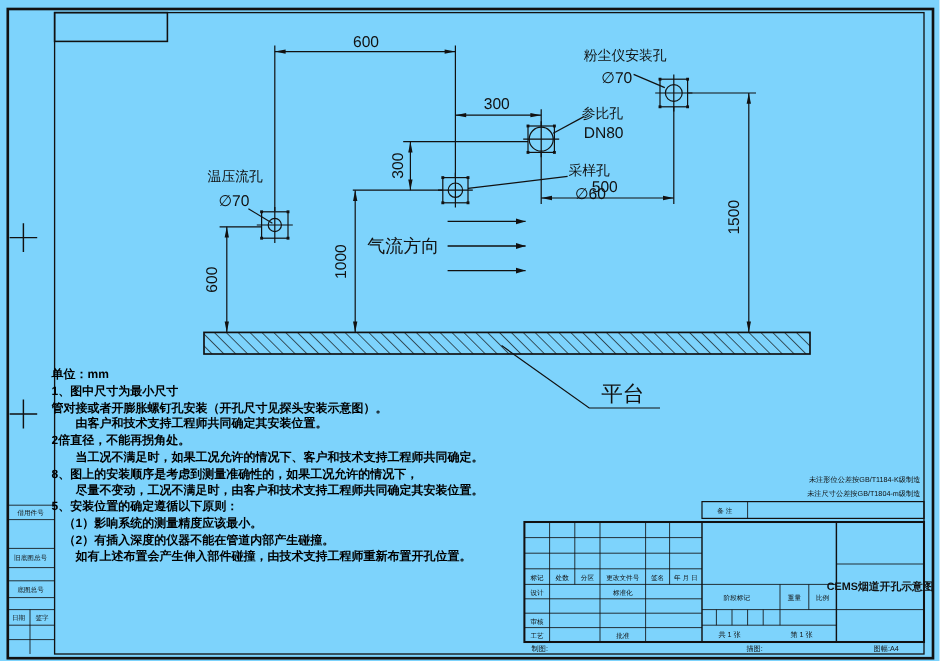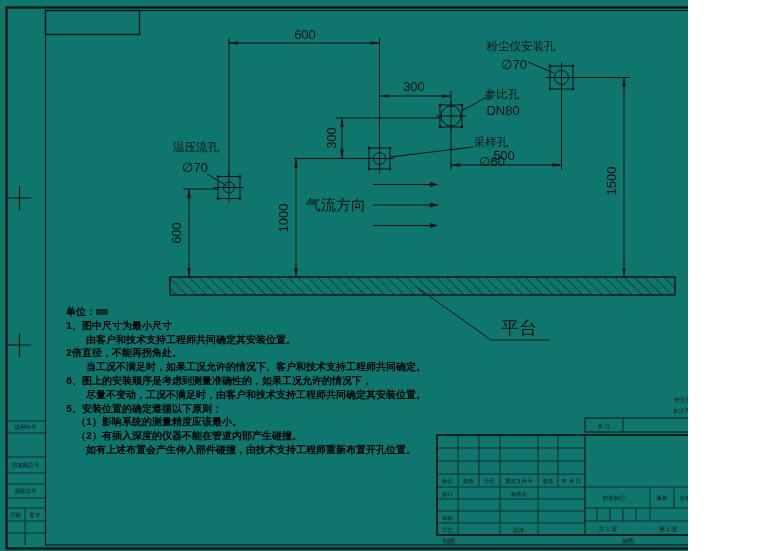--- a/index.html
+++ b/index.html
@@ -1,27 +1,27 @@
 <!DOCTYPE html>
 <html><head>
 <meta charset="utf-8">
 <style>
   html,body{margin:0;padding:0;background:#fff;}
-  #page{position:relative;width:688px;height:551px;background:#0f766e;overflow:hidden;
+  #page{position:relative;width:783px;height:551px;background:#7dd3fc;overflow:hidden;
         font-family:"Liberation Sans",sans-serif;color:#000;}
   svg{position:absolute;left:0;top:0;}
   svg text{fill:#111;font-family:"Liberation Sans",sans-serif;}
   .dimnum{font-size:13px;}
   .holelbl{font-size:11.5px;}
   .holesz{font-size:13px;}
   .tiny{font-size:5.5px;}
   .tiny6{font-size:6px;}
-  #notes{position:absolute;left:66px;top:306px;width:450px;
+  #notes{position:absolute;left:43px;top:306px;width:450px;
          font-size:10px;font-weight:bold;line-height:13.8px;white-space:nowrap;
-         font-family:Liberation Mono, monospace;color:#000;}
+         font-family:Liberation Sans, sans-serif;color:#000;}
 </style>
 </head>
 <body>
 
 <div id="page">
 
 <svg width="783" height="551" viewBox="0 0 783 551">
   <defs>
     <marker id="dimarr" markerWidth="12" markerHeight="8" refX="11" refY="4" orient="auto-start-reverse" markerUnits="userSpaceOnUse">
       <path d="M11,4 L2,2.2 L2,5.8 Z" fill="#111"></path>
@@ -192,20 +192,21 @@
 
     <text class="tiny6" x="443" y="542.5">制图:</text>
     <text class="tiny6" x="622" y="542.5">描图:</text>
     <text class="tiny6" x="728" y="542.5">图幅:A4</text>
   </g>
 </svg>
 
 <div id="notes">
   <div>单位：mm</div>
   <div>1、图中尺寸为最小尺寸</div>
+  <div>管对接或者开膨胀螺钉孔安装（开孔尺寸见探头安装示意图）。</div>
   <div>　　由客户和技术支持工程师共同确定其安装位置。</div>
   <div>2倍直径，不能再拐角处。</div>
   <div>　　当工况不满足时，如果工况允许的情况下、客户和技术支持工程师共同确定。</div>
   <div>8、图上的安装顺序是考虑到测量准确性的，如果工况允许的情况下，</div>
   <div>　　尽量不变动，工况不满足时，由客户和技术支持工程师共同确定其安装位置。</div>
   <div>5、安装位置的确定遵循以下原则：</div>
   <div>　（1）影响系统的测量精度应该最小。</div>
   <div>　（2）有插入深度的仪器不能在管道内部产生碰撞。</div>
   <div>　　如有上述布置会产生伸入部件碰撞，由技术支持工程师重新布置开孔位置。</div>
 </div>

